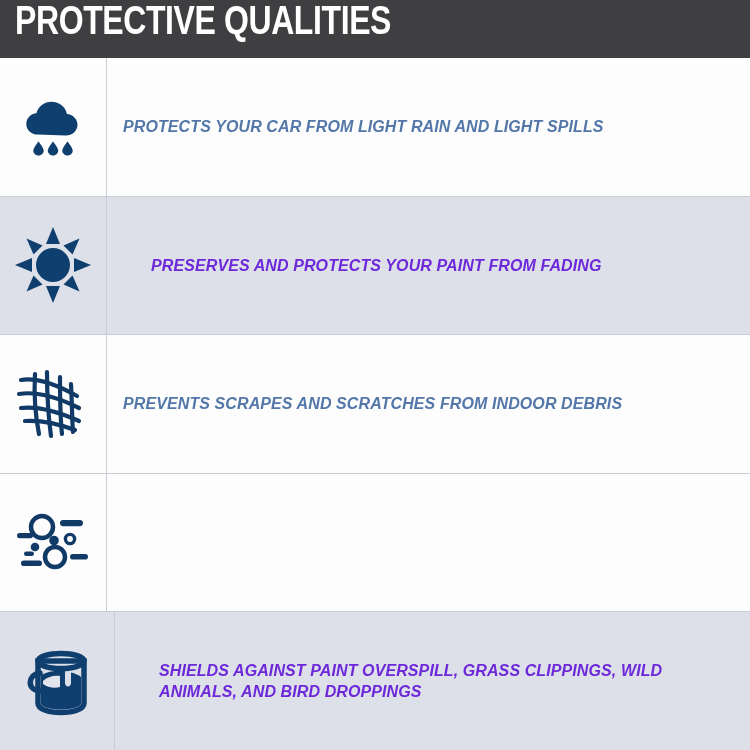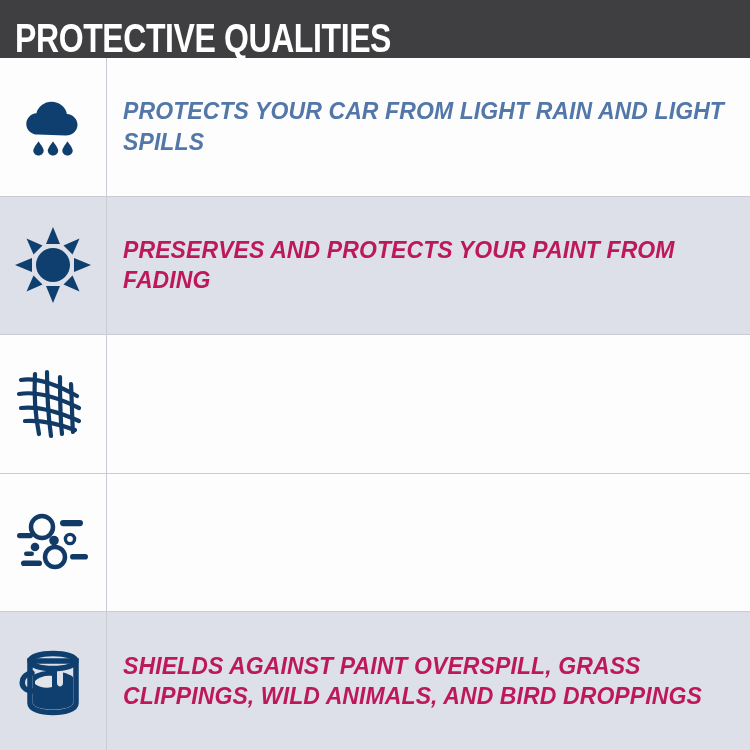--- a/index.html
+++ b/index.html
@@ -21,21 +21,21 @@
     display: flex;
     flex-direction: column;
     background: #ffffff;
   }
 
   
   .header-bar {
     height: 58px;
     background: #3f3f41;
     display: flex;
-    align-items: flex-end;
+    align-items: flex-start;
     flex: 0 0 auto;
     box-sizing: border-box;
     padding-left: 15px;
   }
   .header-title {
     color: #ffffff;
     font-family: "Liberation Sans", sans-serif;
     font-weight: bold;
     font-size: 40px;
     letter-spacing: -0.5px;
@@ -52,21 +52,21 @@
     flex-direction: column;
   }
   .row {
     display: flex;
     align-items: stretch;
     flex: 1 1 0;
     position: relative;
     border-bottom: 1px solid #c9ccd4;
     box-sizing: border-box;
   }
-  .row:last-child { border-bottom: none; }
+  .row:last-child { border-bottom: none; padding-left: 8px; }
   .row.light  { background: #fdfdfd; }
   .row.shade  { background: #dde0e9; }
 
   .icon-cell {
     width: 107px;
     flex: 0 0 107px;
     display: flex;
     align-items: center;
     justify-content: center;
     border-right: 1px solid #c9ccd4;
@@ -81,27 +81,27 @@
     flex: 1 1 auto;
     display: flex;
     align-items: center;
     padding: 0 14px 0 16px;
     box-sizing: border-box;
   }
   .row-text {
     font-family: "Liberation Sans", sans-serif;
     font-weight: bold;
     font-style: italic;
-    font-size: 23px;
+    font-size: 16px;
     line-height: 1.32;
     letter-spacing: 0.1px;
     margin: 0;
   }
   .row-text.blue  { color: #5277a8; }
-  .row-text.dark  { color: #be185d; }
+  .row-text.dark  { color: #6d28d9; margin-left: 28px; }
 
   svg { display: block; overflow: visible; }
 </style>
 </head>
 <body>
 
 <div class="infographic">
 
   <div class="header-bar">
     <div class="header-title">PROTECTIVE QUALITIES</div>
@@ -162,20 +162,23 @@
               <path d="M8 44 C25 42, 46 48, 66 57"></path>
               <path d="M12 57 C28 56, 46 60, 62 66"></path>
               <path d="M22 10 C21 28, 22 50, 26 70"></path>
               <path d="M34 8 C34 28, 35 50, 38 72"></path>
               <path d="M47 13 C47 32, 47 52, 49 70"></path>
               <path d="M58 20 C59 38, 59 55, 60 68"></path>
             </g>
           </svg>
         </span>
       </div>
+      <div class="text-cell">
+        <p class="row-text blue">PREVENTS SCRAPES AND SCRATCHES FROM INDOOR DEBRIS</p>
+      </div>
     </div>
 
 
     <div class="row light">
       <div class="icon-cell">
         <span class="icon-box">
           <svg viewBox="0 0 80 80" width="80" height="80" aria-hidden="true">
             <g fill="#123a66" stroke="#123a66">
               <circle cx="29" cy="24" r="11" fill="none" stroke-width="4.5"></circle>
               <circle cx="42" cy="54" r="10" fill="none" stroke-width="4.5"></circle>

